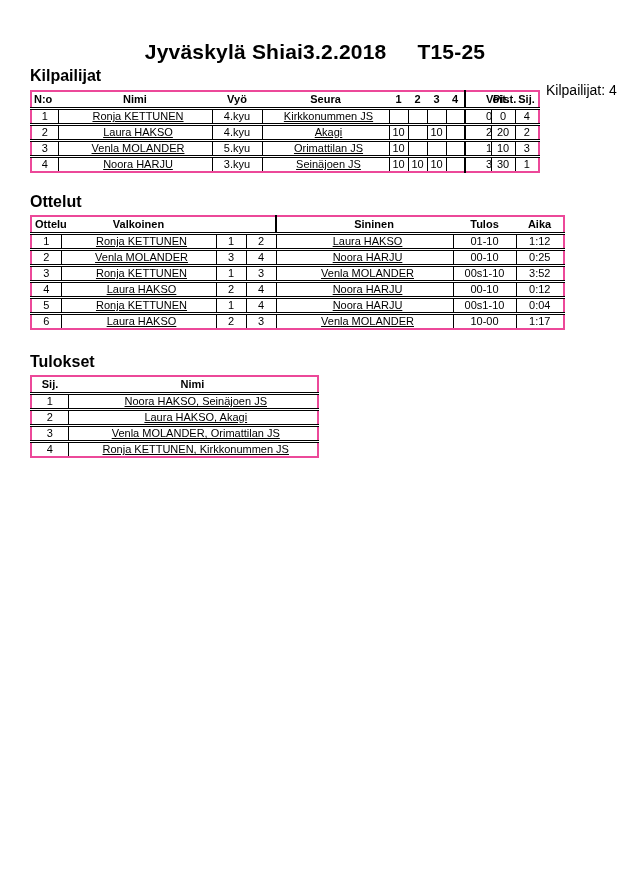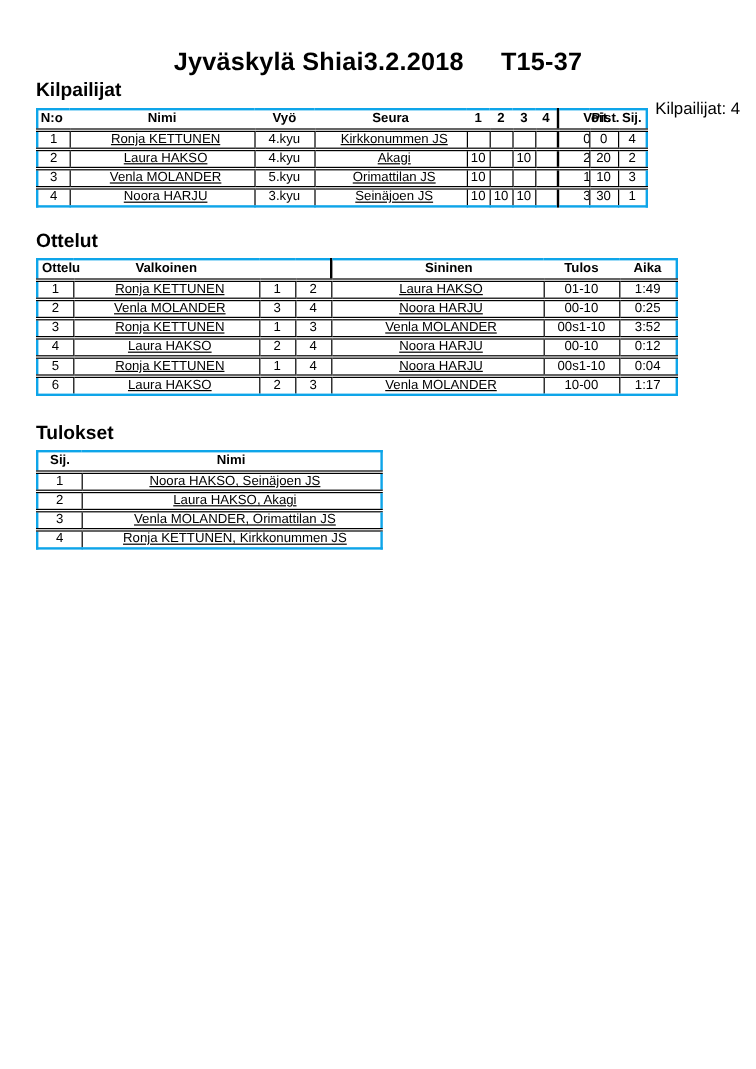--- a/index.html
+++ b/index.html
@@ -30,21 +30,21 @@
 
   .count-label {
     position: absolute; top: 82px; left: 546px; font-size: 14px; font-weight: normal;
   }
 
   table {
     position: absolute;
     border-collapse: collapse;
     table-layout: fixed;
     background: #fff;
-    border: 2px solid #0ea5e9;
+    border: 2px solid #ec4899;
     font-size: 11px;
   }
   th {
     font-size: 11px; font-weight: bold;
     height: 17px; padding: 0 2px;
     border: none; border-bottom: 3px double #000;
     text-align: center; white-space: nowrap; overflow: visible;
   }
   td {
     height: 16px; padding: 0 2px;
@@ -63,21 +63,21 @@
   #results-table     { left: 30px; top: 375px; width: 287px; }
 
   #matches-table th.h-ottelu { text-align: left; padding-left: 3px; margin-left: 43px; }
 </style>
 </head>
 <body>
 
 <div class="page">
 
   <div class="title-row">
-    <span>Jyväskylä Shiai</span><span class="t-date">3.2.2018</span><span class="t-cat">T15-37</span>
+    <span>Jyväskylä Shiai</span><span class="t-date">3.2.2018</span><span class="t-cat">T15-25</span>
   </div>
 
   <div class="sub-title" id="kilpailijat-title">Kilpailijat</div>
   <div class="count-label">Kilpailijat: 4</div>
 
   <table id="competitors-table">
     <colgroup>
       <col style="width:27px">
         <col style="width:154px">
         <col style="width:50px">
@@ -185,21 +185,21 @@
       </tr>
     </thead>
     <tbody>
       <tr>
         <td>1</td>
         <td class="al">Ronja KETTUNEN</td>
         <td>1</td>
         <td>2</td>
         <td class="al">Laura HAKSO</td>
         <td>01-10</td>
-        <td>1:49</td>
+        <td>1:12</td>
       </tr>
       <tr>
         <td>2</td>
         <td class="al">Venla MOLANDER</td>
         <td>3</td>
         <td>4</td>
         <td class="al">Noora HARJU</td>
         <td>00-10</td>
         <td>0:25</td>
       </tr>

